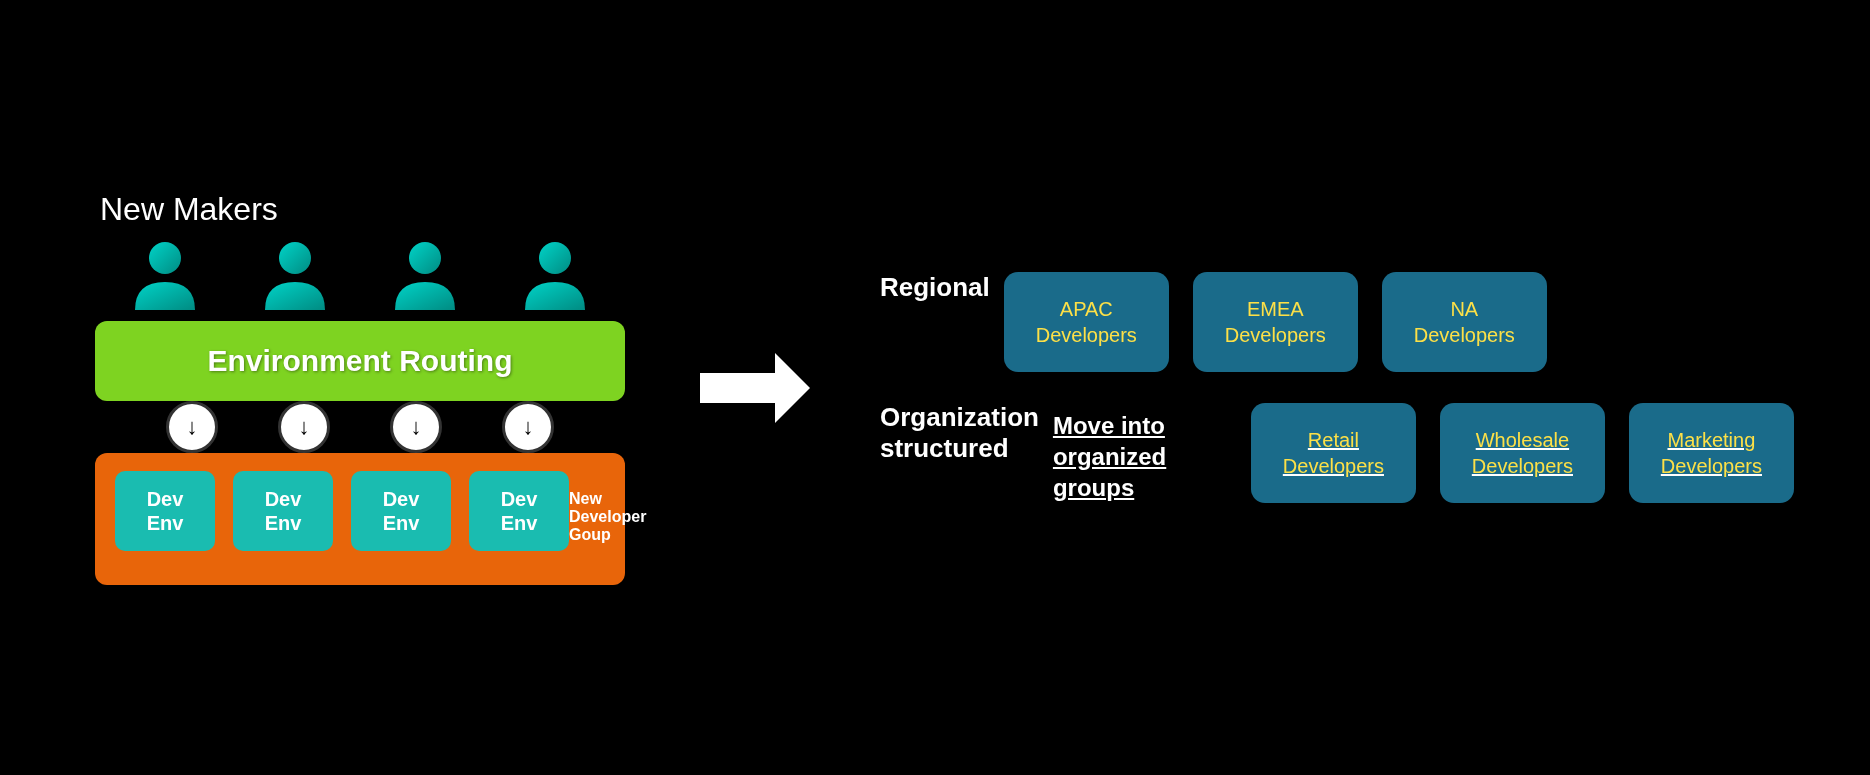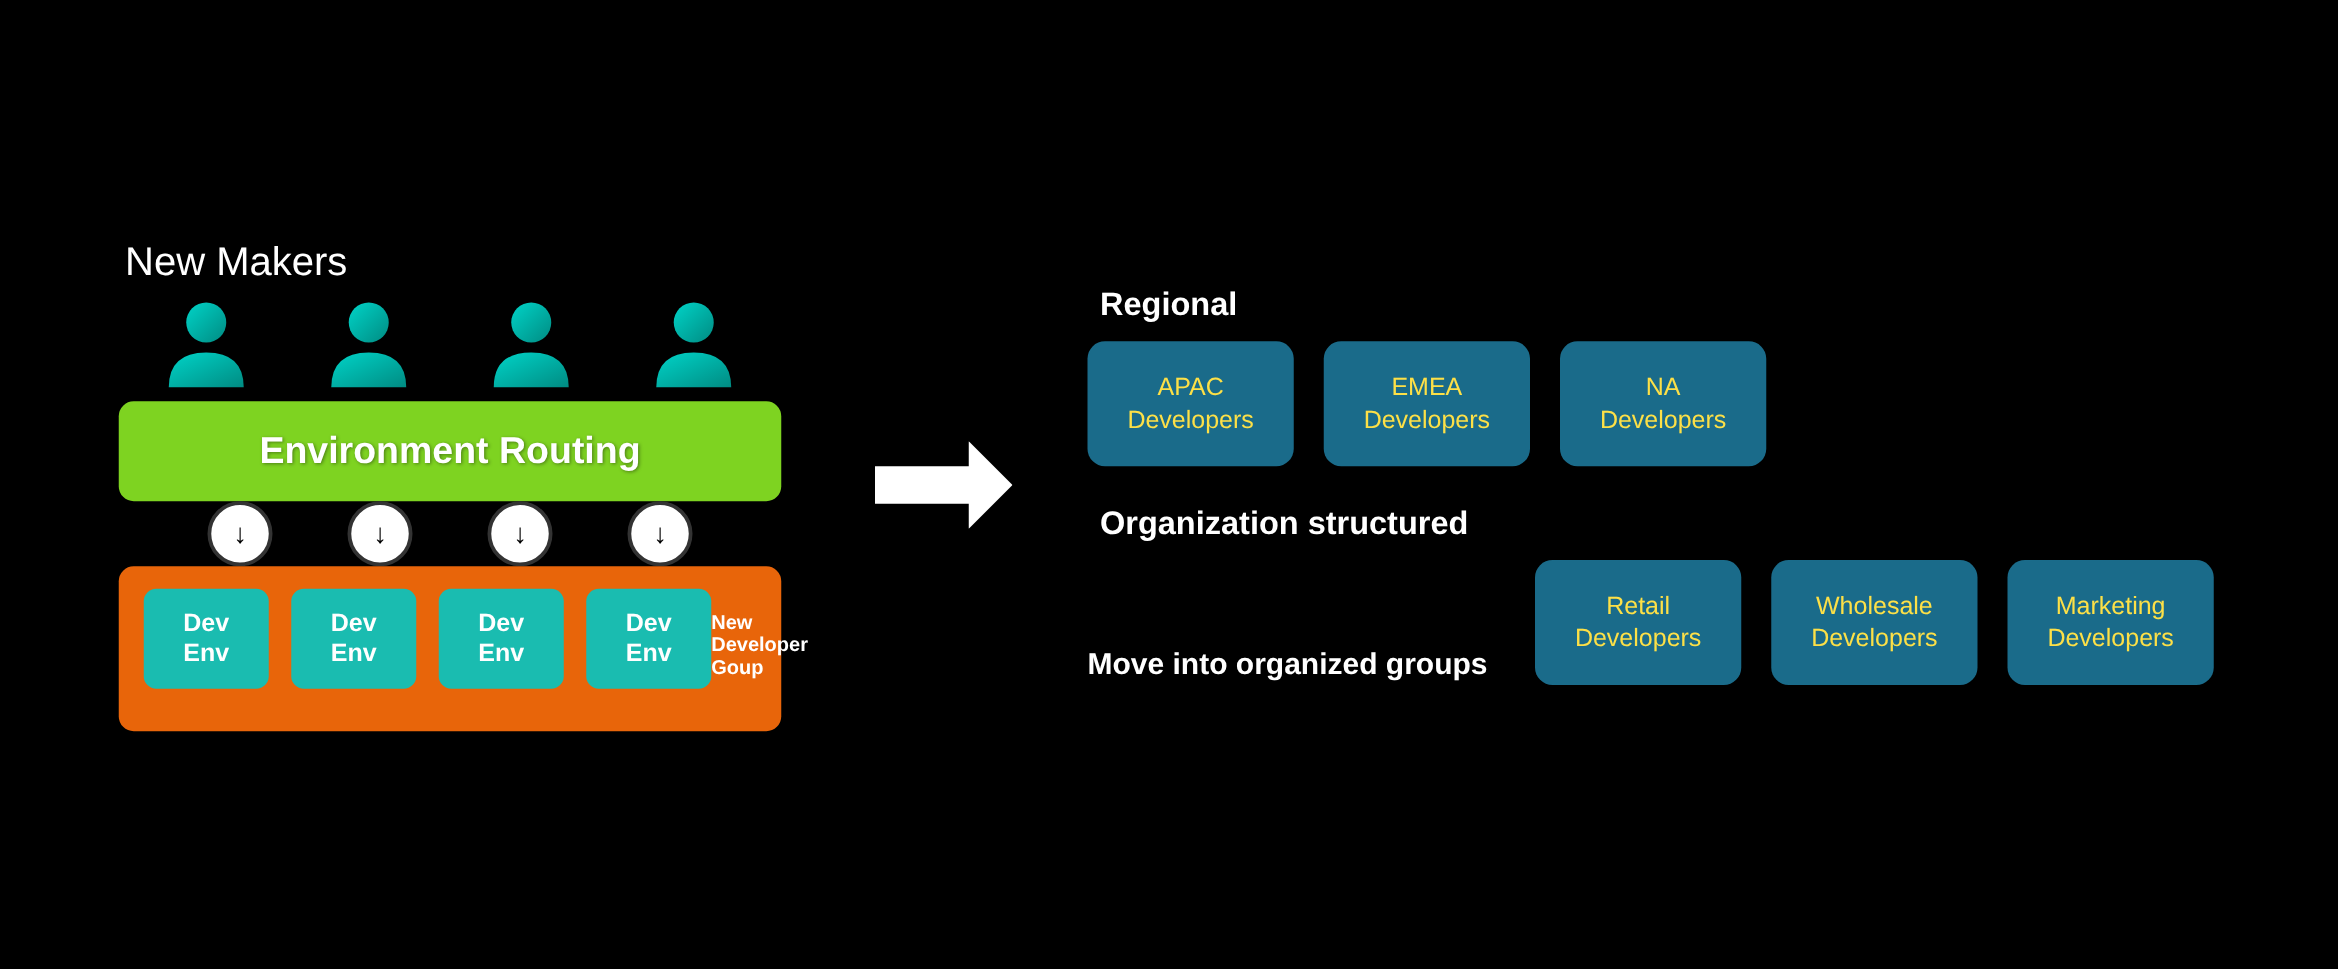--- a/index.html
+++ b/index.html
@@ -160,21 +160,21 @@
     
     .right-section {
       display: flex;
       flex-direction: column;
       gap: 30px;
       flex: 1;
     }
 
     .group-section {
       display: flex;
-      flex-direction: column;
+      flex-direction: row;
       gap: 14px;
     }
 
     .group-title {
       font-size: 26px;
       font-weight: 700;
       color: #fff;
       margin-left: 10px;
     }
 
@@ -198,20 +198,21 @@
       font-size: 20px;
       color: #fde047;
       line-height: 1.3;
     }
 
     
     .org-row {
       display: flex;
       align-items: flex-end;
       gap: 38px;
+      text-decoration: underline;
     }
 
     .move-label {
       font-size: 24px;
       font-weight: 700;
       color: #fff;
       line-height: 1.3;
       min-width: 160px;
       padding-top: 8px;
     }

